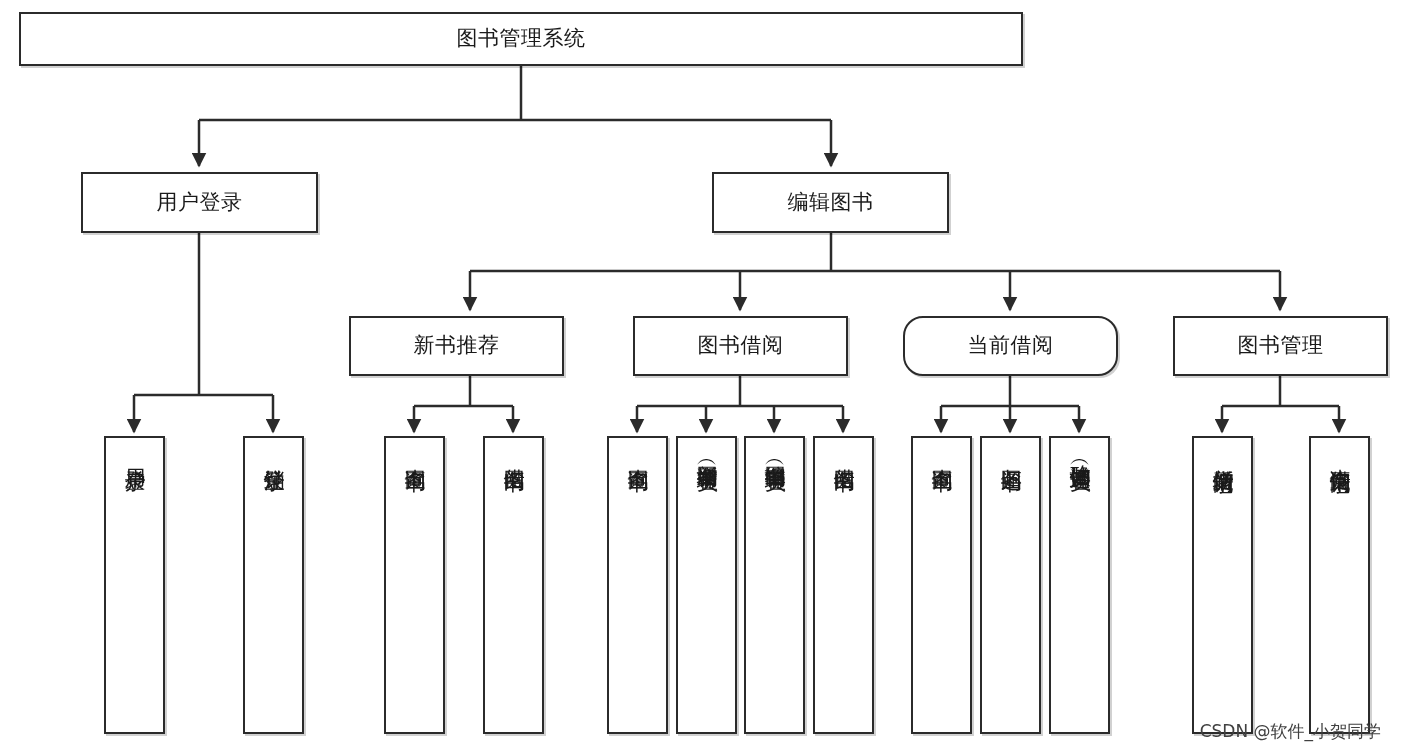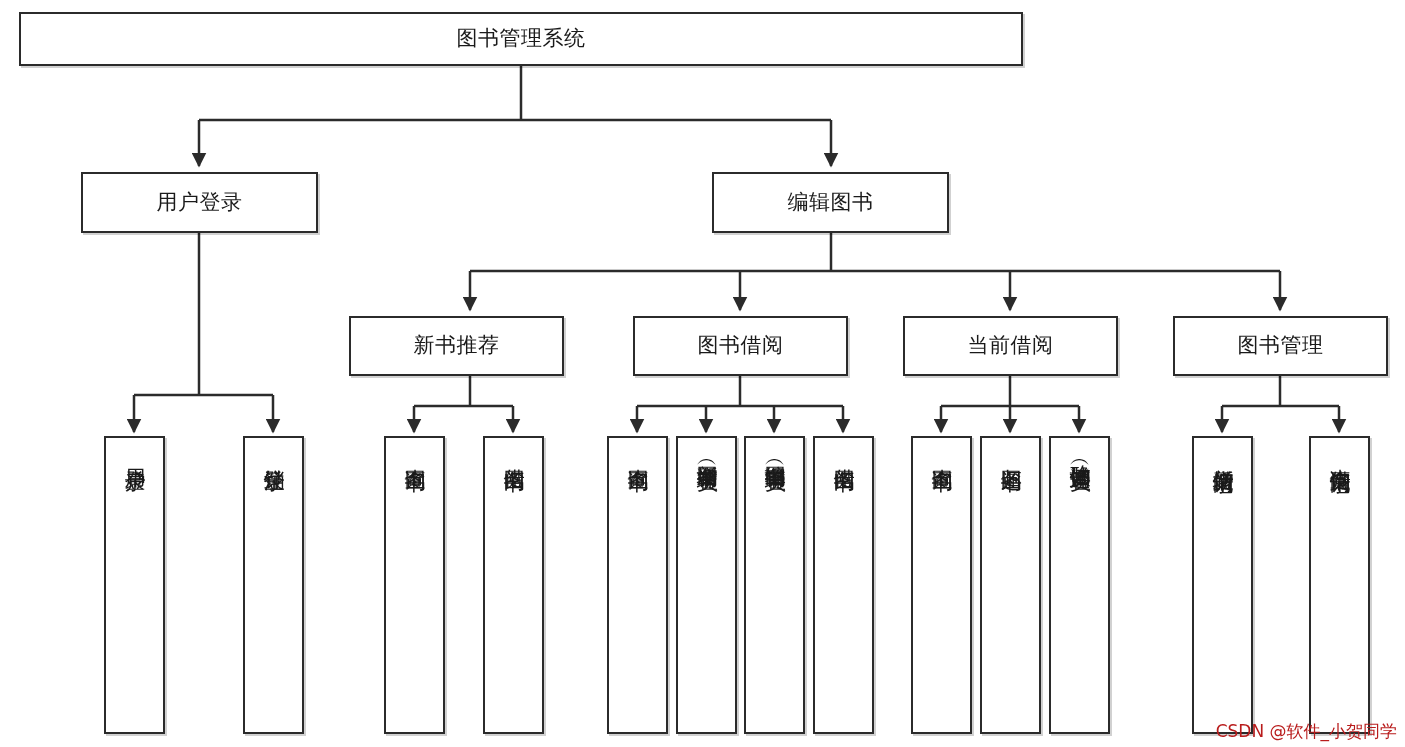--- a/index.html
+++ b/index.html
@@ -55,24 +55,24 @@
     writing-mode: vertical-rl;
     text-orientation: upright;
     font-size: 21px;
     line-height: 1.32;
     letter-spacing: 1px;
     white-space: normal;
     max-height: 272px;
   }
   #watermark {
     position: absolute;
-    right: 8px;
+    right: 24px;
     bottom: 4px;
     font-size: 17px;
-    color: #b91c1c;
+    color: #404040;
     font-family: "DejaVu Sans", "Liberation Sans", sans-serif;
     white-space: nowrap;
     user-select: none;
   }
 </style>
 </head>
 <body>
 
 <div id="canvas">
 
@@ -141,21 +141,21 @@
   </div>
 
   <div class="node h" style="left:349px; top:316px; width:215px; height:60px;">
     <span class="label">新书推荐</span>
   </div>
 
   <div class="node h" style="left:633px; top:316px; width:215px; height:60px;align-items:center;">
     <span class="label">图书借阅</span>
   </div>
 
-  <div class="node h" style="left:903px; top:316px; width:215px; height:60px;">
+  <div class="node h" style="left:903px; top:316px; width:215px; height:60px;border-radius:20px;">
     <span class="label">当前借阅</span>
   </div>
 
   <div class="node h" style="left:1173px; top:316px; width:215px; height:60px;">
     <span class="label">图书管理</span>
   </div>
 
   <div class="node v" style="left:104px; top:436px; width:61px; height:298px;">
     <span class="label">用户登录</span>
   </div>

